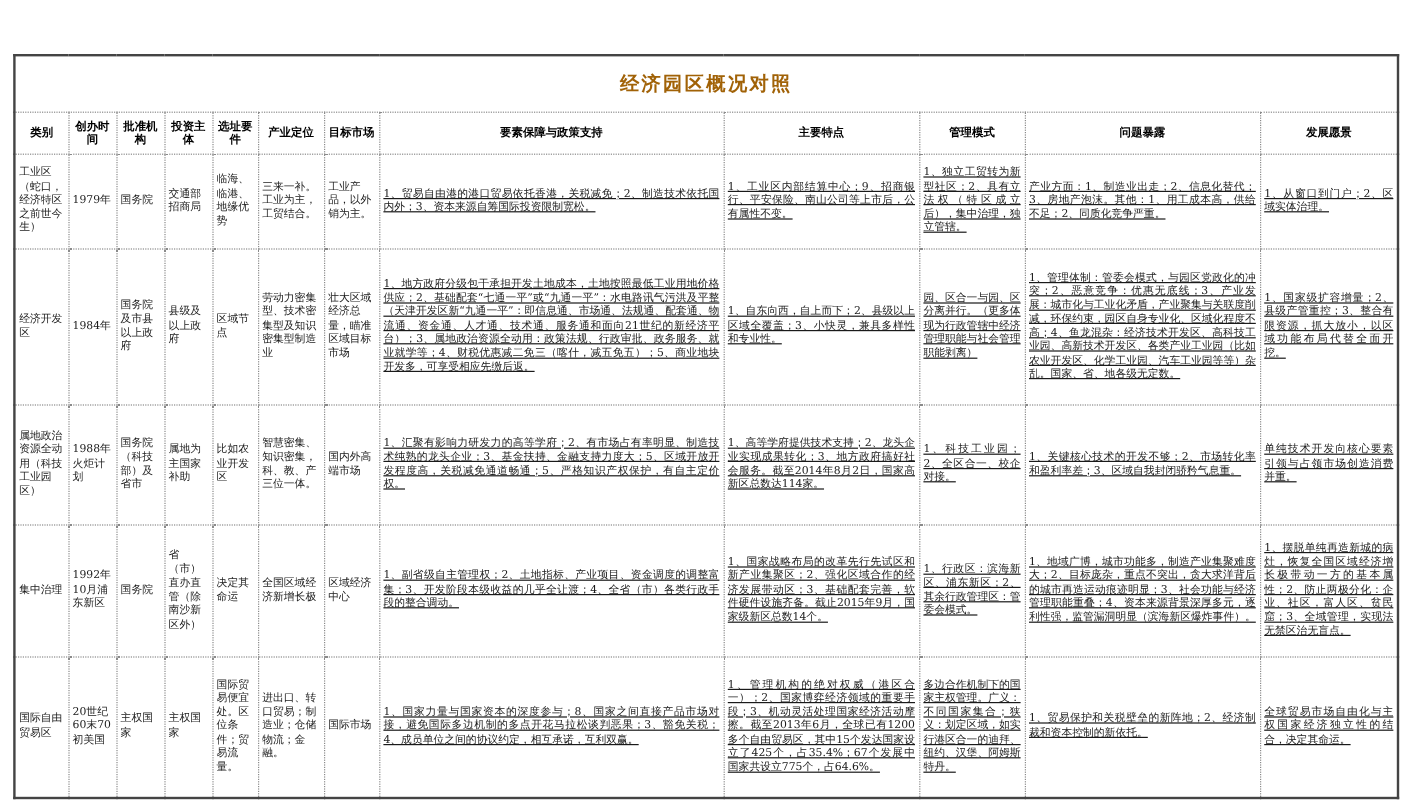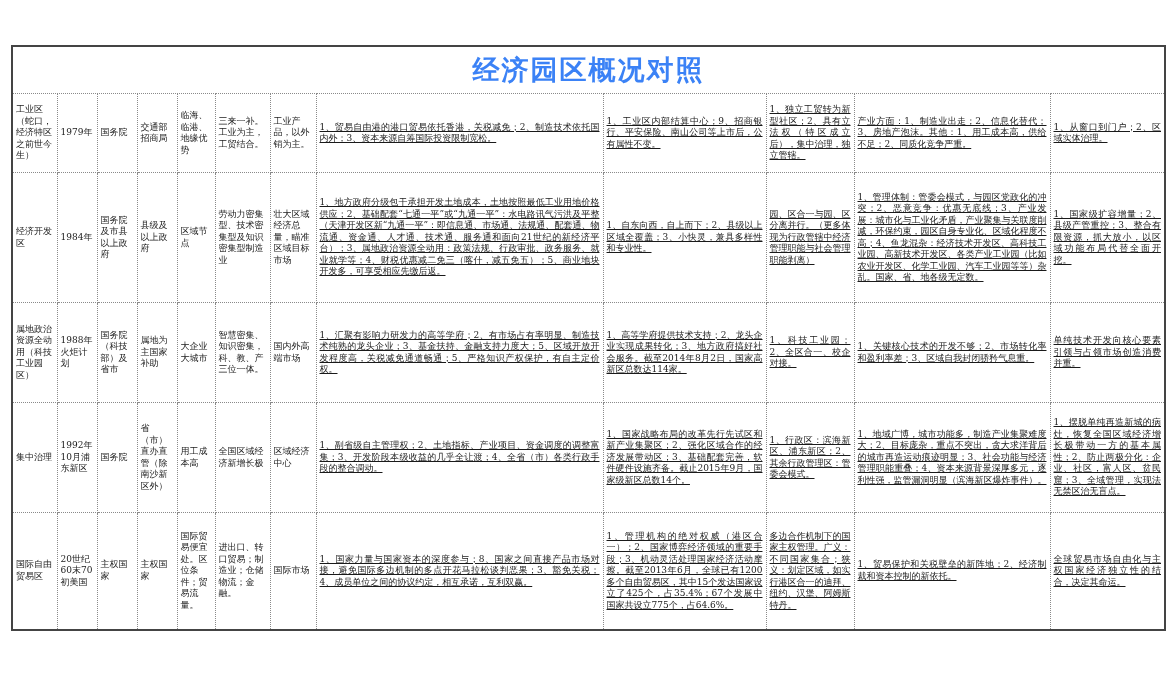--- a/index.html
+++ b/index.html
@@ -34,23 +34,23 @@
     vertical-align: middle;
     word-break: break-all;
     overflow: hidden;
   }
   tr.title-row td {
     height: 42px;
     text-align: center;
     vertical-align: middle;
     font-family: "DejaVu Sans", "Liberation Sans", sans-serif;
     font-weight: bold;
-    font-size: 27px;
+    font-size: 16px;
     letter-spacing: 2px;
-    color: #3b82f6;
+    color: #a16207;
   }
   tr.header-row th {
     height: 30px;
     text-align: center;
     font-weight: bold;
     font-size: 9.5px;
     color: #000;
   }
   td.cell {
     text-align: left;
@@ -81,20 +81,34 @@
         <col style="width:287px">
       <col style="width:163px">
         <col style="width:88px">
         <col style="width:196px">
         <col style="width:115px">
     </colgroup>
     <tbody>
         <tr class="title-row">
       <td colspan="12">经济园区概况对照</td>
     </tr>
+    <tr class="header-row">
+      <th>类别</th>
+      <th>创办时间</th>
+      <th>批准机构</th>
+      <th>投资主体</th>
+      <th>选址要件</th>
+      <th>产业定位</th>
+      <th>目标市场</th>
+      <th>要素保障与政策支持</th>
+      <th>主要特点</th>
+      <th>管理模式</th>
+      <th>问题暴露</th>
+      <th>发展愿景</th>
+    </tr>
     <tr class="r1">
       <td class="cell">工业区（蛇口，经济特区之前世今生）</td>
       <td class="cell">1979年</td>
       <td class="cell">国务院</td>
       <td class="cell">交通部招商局</td>
       <td class="cell">临海、临港、地缘优势</td>
       <td class="cell">三来一补。工业为主，工贸结合。</td>
       <td class="cell">工业产品，以外销为主。</td>
       <td class="cell long">1、贸易自由港的港口贸易依托香港，关税减免；2、制造技术依托国内外；3、资本来源自筹国际投资限制宽松。</td>
       <td class="cell long">1、工业区内部结算中心；9、招商银行、平安保险、南山公司等上市后，公有属性不变。</td>
@@ -114,35 +128,35 @@
       <td class="cell long">1、自东向西，自上而下；2、县级以上区域全覆盖；3、小快灵，兼具多样性和专业性。</td>
       <td class="cell long">园、区合一与园、区分离并行。（更多体现为行政管辖中经济管理职能与社会管理职能剥离）</td>
       <td class="cell long">1、管理体制：管委会模式，与园区党政化的冲突；2、恶意竞争：优惠无底线；3、产业发展：城市化与工业化矛盾，产业聚集与关联度削减，环保约束，园区自身专业化、区域化程度不高；4、鱼龙混杂：经济技术开发区、高科技工业园、高新技术开发区、各类产业工业园（比如农业开发区、化学工业园、汽车工业园等等）杂乱。国家、省、地各级无定数。</td>
       <td class="cell long">1、国家级扩容增量；2、县级产管重控；3、整合有限资源，抓大放小，以区域功能布局代替全面开挖。</td>
     </tr>
     <tr class="r3">
       <td class="cell">属地政治资源全动用（科技工业园区）</td>
       <td class="cell">1988年火炬计划</td>
       <td class="cell">国务院（科技部）及省市</td>
       <td class="cell">属地为主国家补助</td>
-      <td class="cell">大企业大城市</td>
+      <td class="cell">比如农业开发区</td>
       <td class="cell">智慧密集、知识密集，科、教、产三位一体。</td>
       <td class="cell">国内外高端市场</td>
       <td class="cell long">1、汇聚有影响力研发力的高等学府；2、有市场占有率明显、制造技术纯熟的龙头企业；3、基金扶持、金融支持力度大；5、区域开放开发程度高，关税减免通道畅通；5、严格知识产权保护，有自主定价权。</td>
       <td class="cell long">1、高等学府提供技术支持；2、龙头企业实现成果转化；3、地方政府搞好社会服务。截至2014年8月2日，国家高新区总数达114家。</td>
       <td class="cell long">1、科技工业园；2、全区合一、校企对接。</td>
       <td class="cell long">1、关键核心技术的开发不够；2、市场转化率和盈利率差；3、区域自我封闭骄矜气息重。</td>
       <td class="cell long">单纯技术开发向核心要素引领与占领市场创造消费并重。</td>
     </tr>
     <tr class="r4">
       <td class="cell">集中治理</td>
       <td class="cell">1992年10月浦东新区</td>
       <td class="cell">国务院</td>
       <td class="cell">省（市）直办直管（除南沙新区外）</td>
-      <td class="cell">用工成本高</td>
+      <td class="cell">决定其命运</td>
       <td class="cell">全国区域经济新增长极</td>
       <td class="cell">区域经济中心</td>
       <td class="cell long">1、副省级自主管理权；2、土地指标、产业项目、资金调度的调整富集；3、开发阶段本级收益的几乎全让渡；4、全省（市）各类行政手段的整合调动。</td>
       <td class="cell long">1、国家战略布局的改革先行先试区和新产业集聚区；2、强化区域合作的经济发展带动区；3、基础配套完善，软件硬件设施齐备。截止2015年9月，国家级新区总数14个。</td>
       <td class="cell long">1、行政区：滨海新区、浦东新区；2、其余行政管理区：管委会模式。</td>
       <td class="cell long">1、地域广博，城市功能多，制造产业集聚难度大；2、目标庞杂，重点不突出，贪大求洋背后的城市再造运动痕迹明显；3、社会功能与经济管理职能重叠；4、资本来源背景深厚多元，逐利性强，监管漏洞明显（滨海新区爆炸事件）。</td>
       <td class="cell long">1、摆脱单纯再造新城的病灶，恢复全国区域经济增长极带动一方的基本属性；2、防止两极分化：企业、社区，富人区、贫民窟；3、全域管理，实现法无禁区治无盲点。</td>
     </tr>
     <tr class="r5">
       <td class="cell">国际自由贸易区</td>

